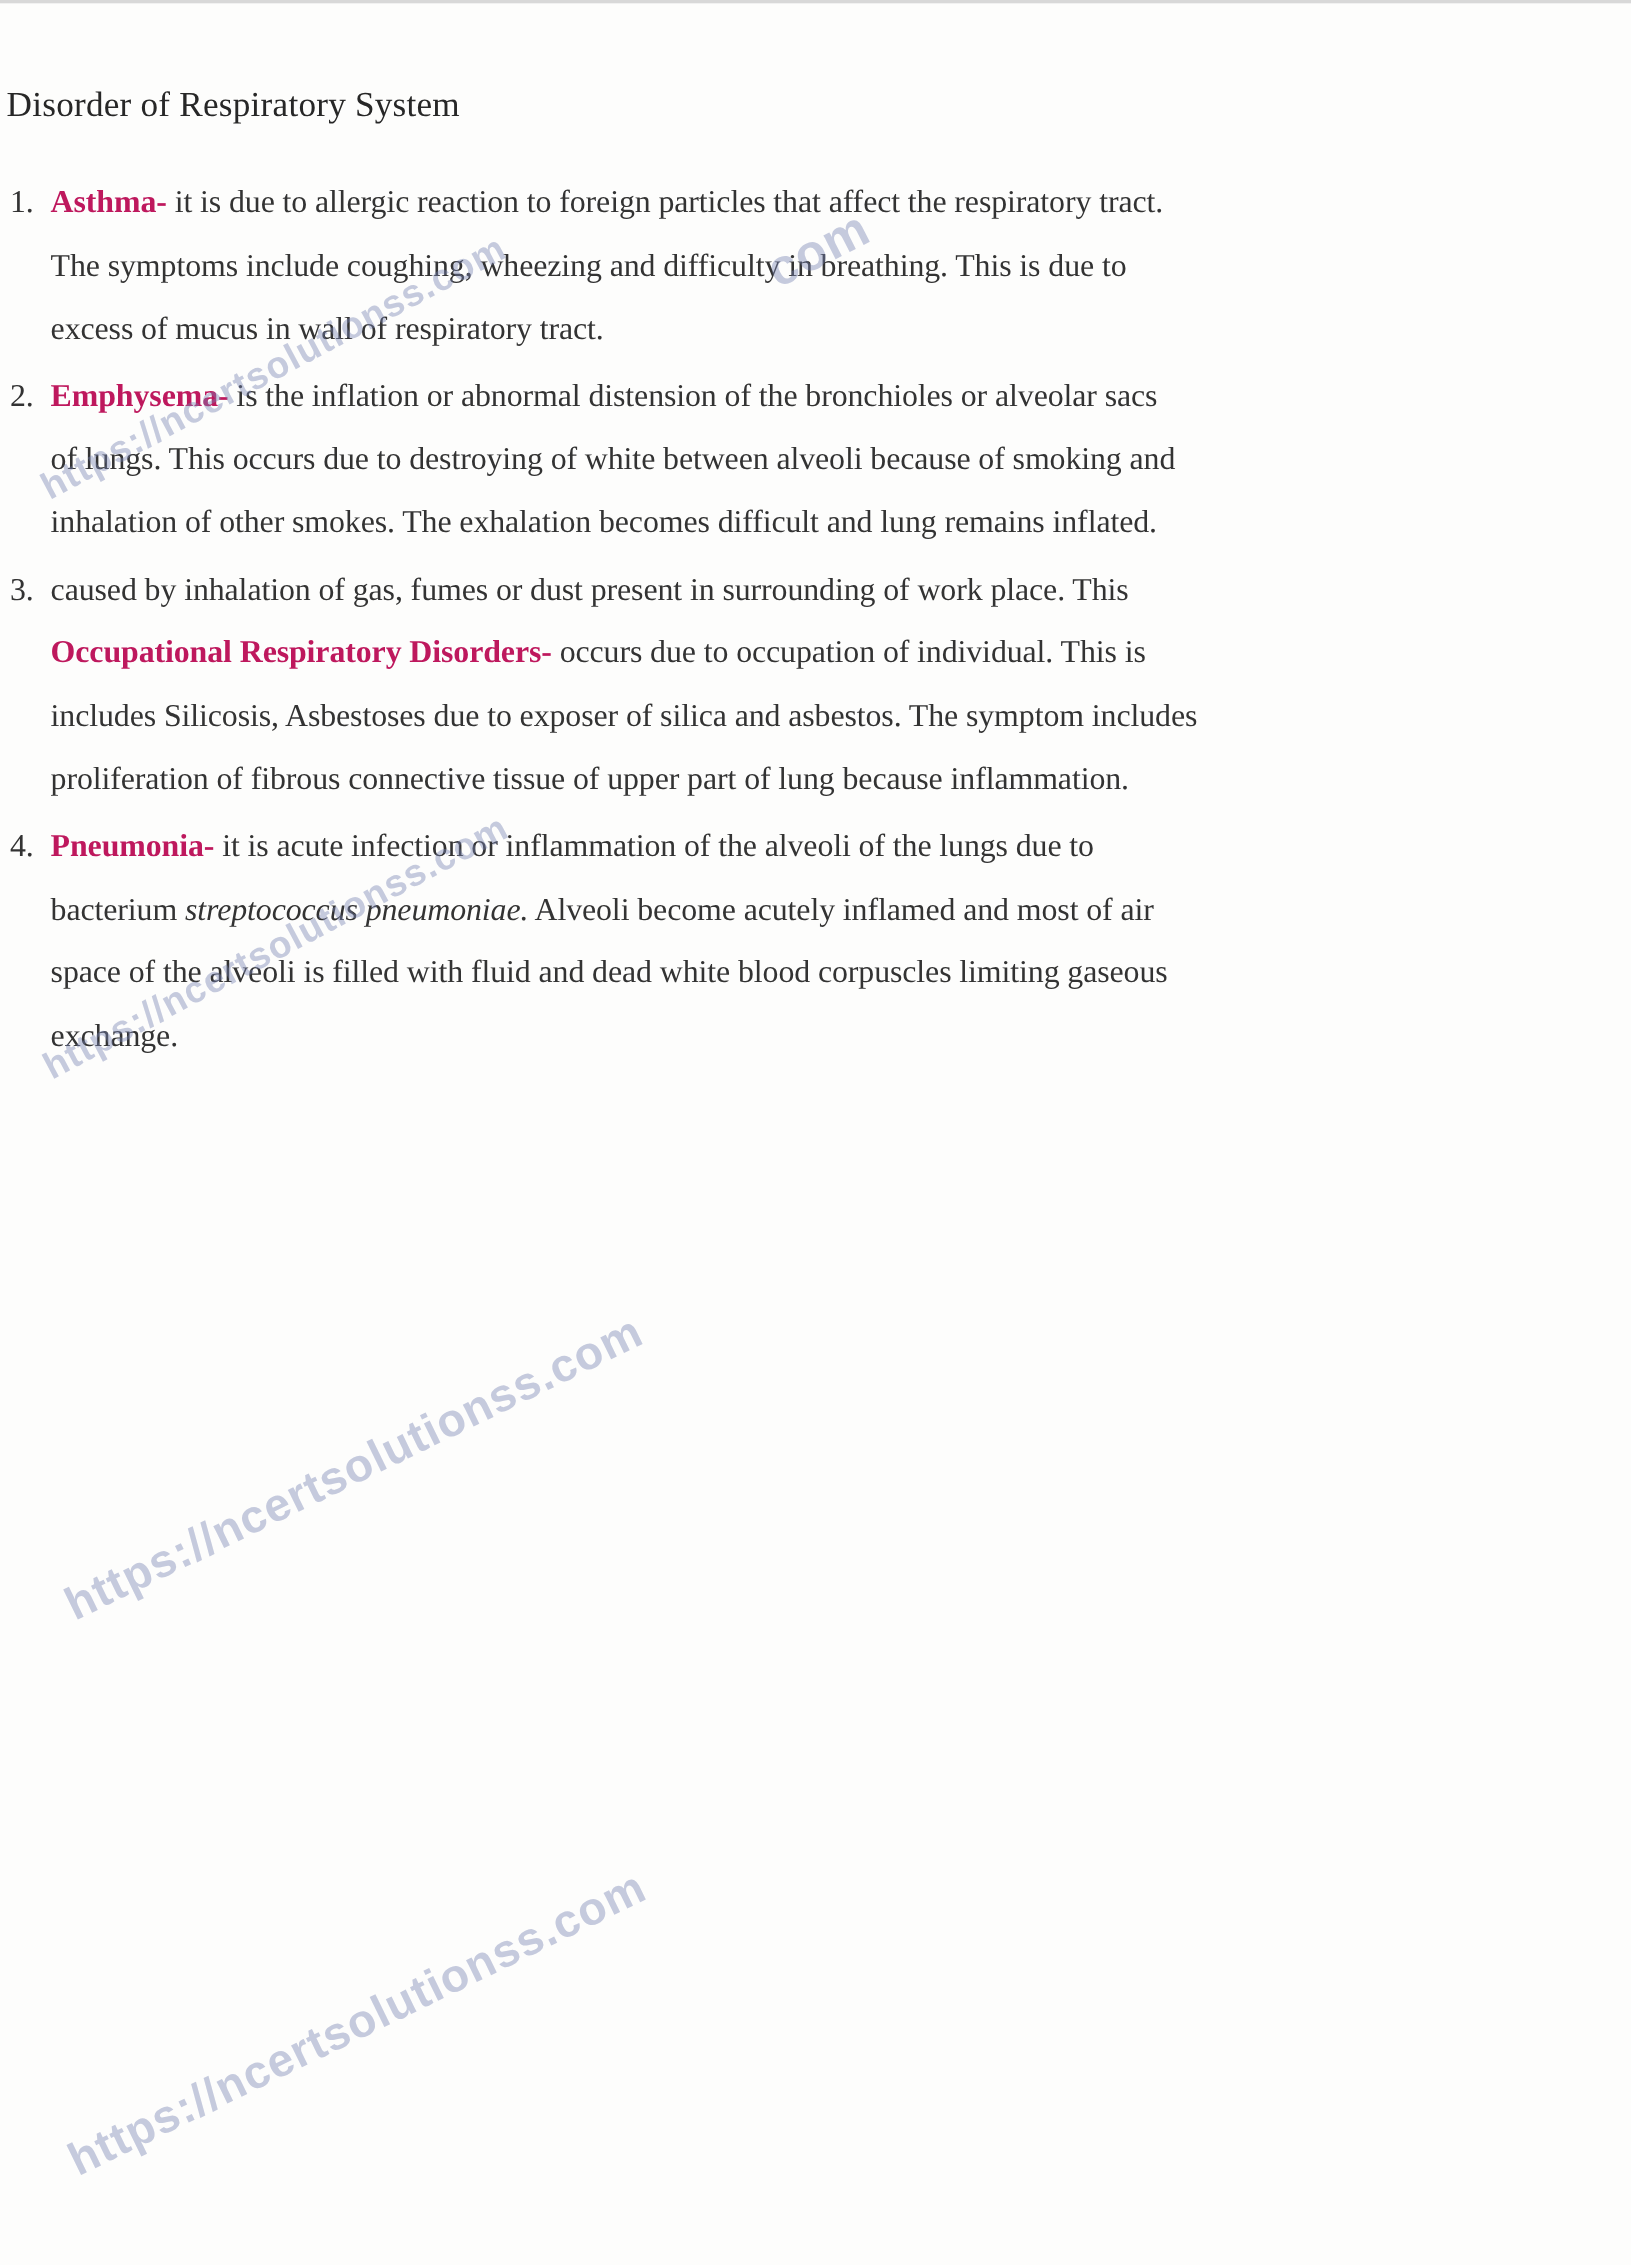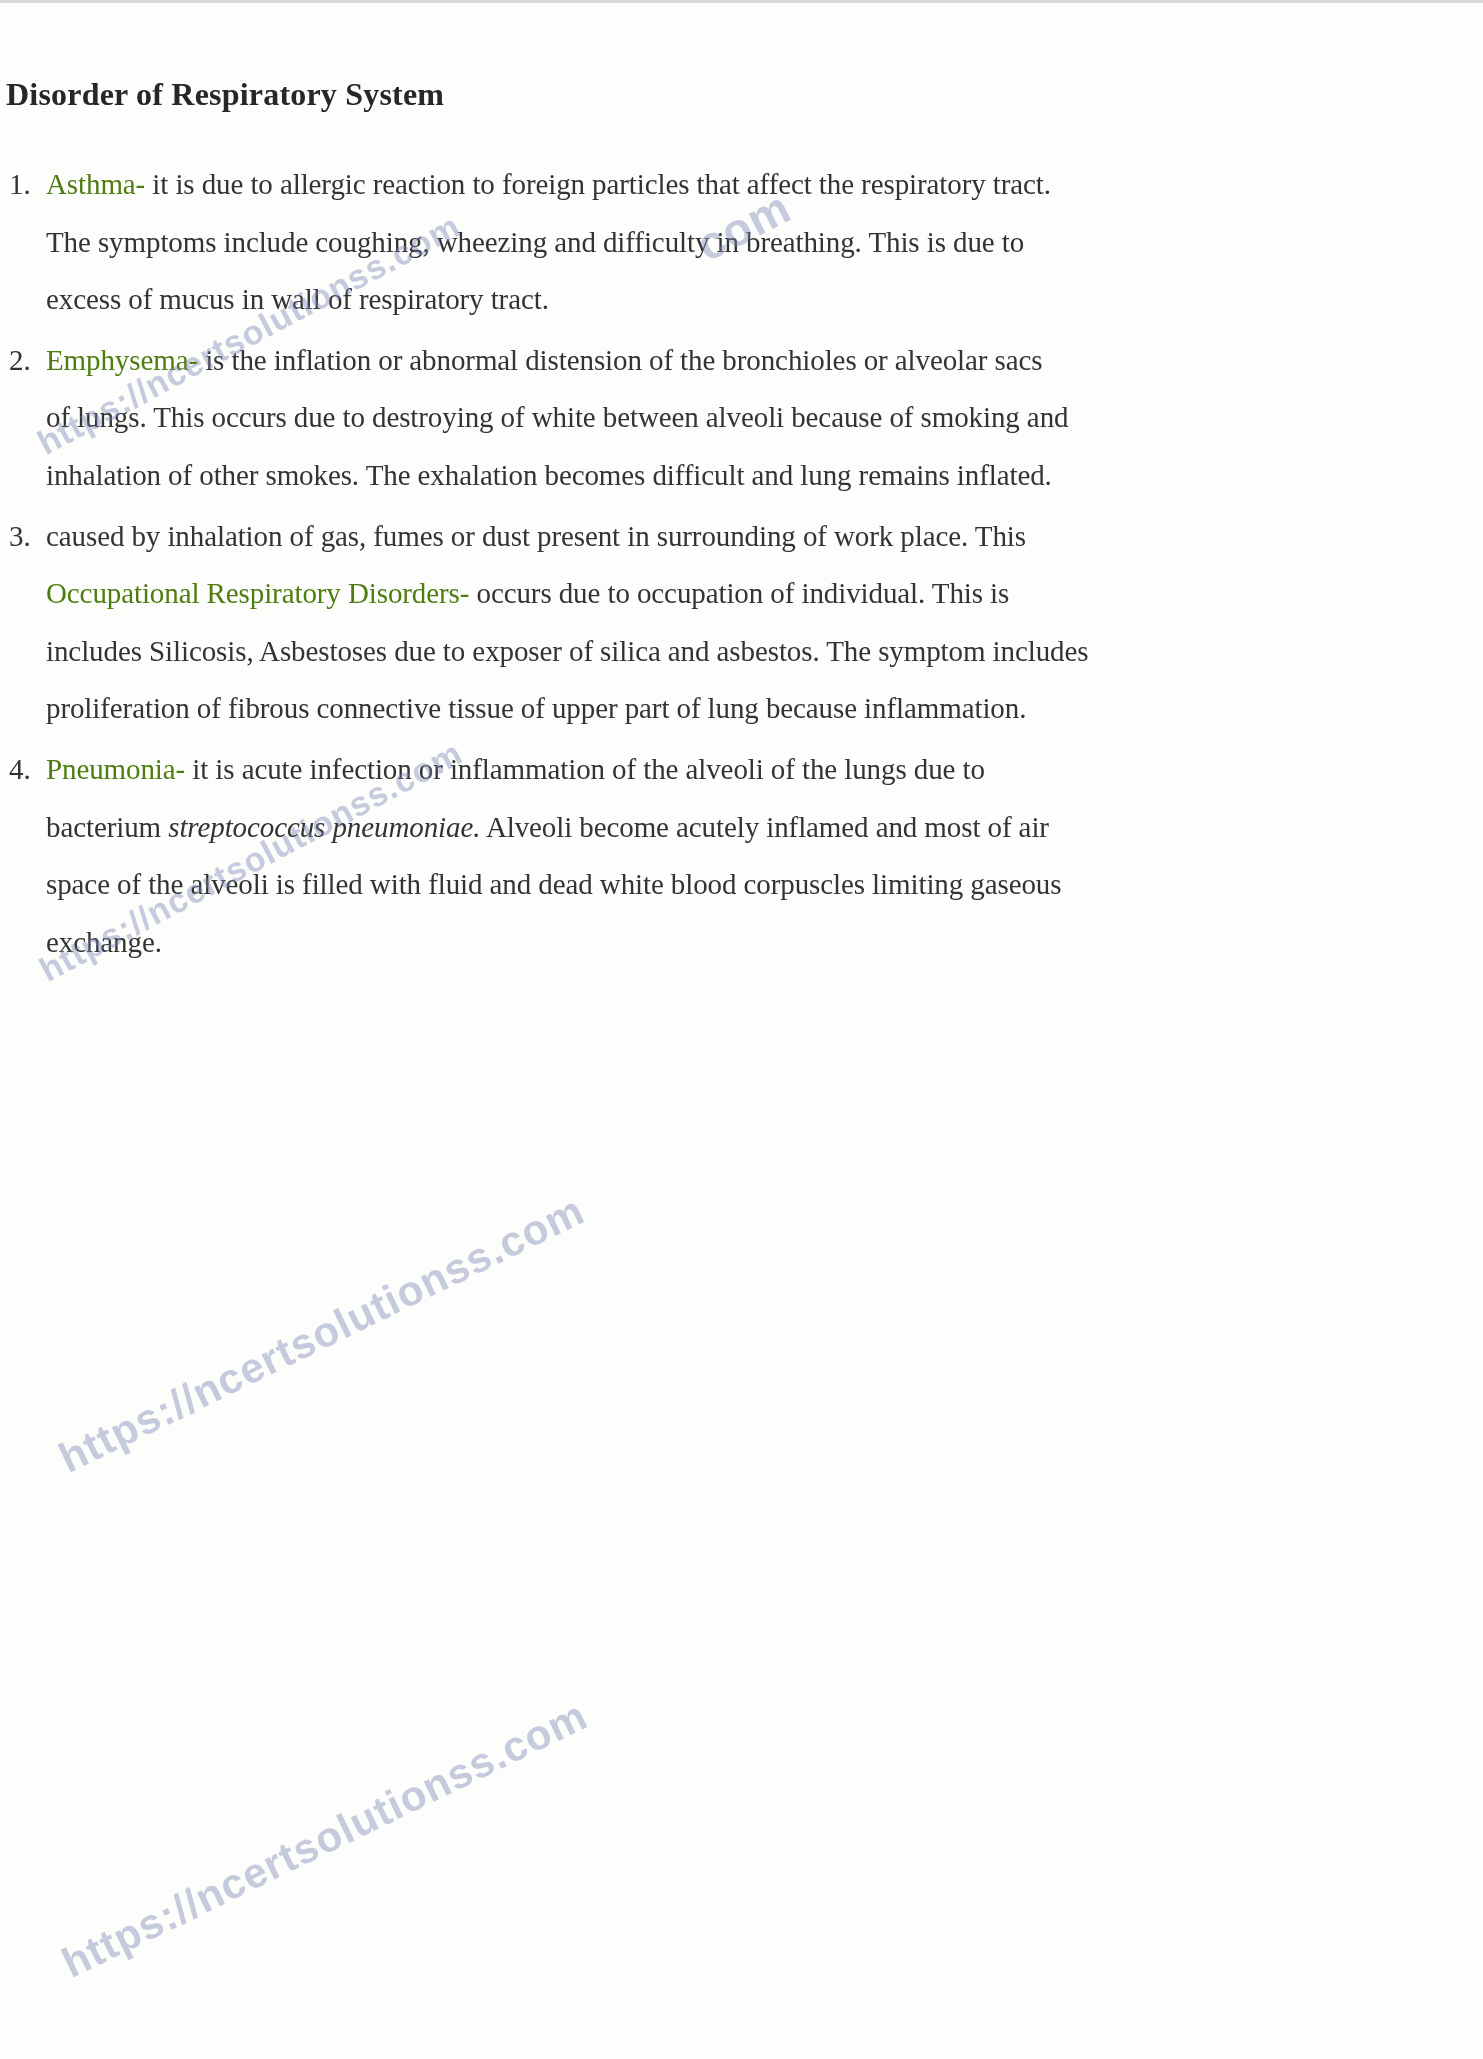--- a/index.html
+++ b/index.html
@@ -12,21 +12,21 @@
     font-family:"Liberation Serif", serif;
   }
   .top-edge{
     position:absolute;top:0;left:0;width:100%;height:3px;
     background:#d8d8d8;
   }
   .doc-title{
     position:absolute;
     left:6px;top:76px;
     font-size:32px;
-    font-weight:700;
+    font-weight:400;
     color:#272727;
     letter-spacing:.2px;
   }
   .disorder-list{
     position:absolute;
     left:0;top:156px;
     width:1252px;
     list-style:none;
     margin:0;padding:0;
   }
@@ -38,21 +38,21 @@
     color:#333333;
     line-height:57.6px;
     letter-spacing:-0.1px;
   }
   .num{
     position:absolute;
     left:9px;top:0;
     line-height:57.6px;
   }
   .line{display:block;white-space:nowrap;}
-  .term{font-weight:400;color:#4d7c0f;}
+  .term{font-weight:700;color:#be185d;}
   .it{font-style:italic;}
   
   .wm{
     position:absolute;
     font-family:"Liberation Sans", sans-serif;
     font-weight:700;
     color:rgba(118,132,178,0.42);
     white-space:nowrap;
     transform-origin:0 50%;
     line-height:1;

